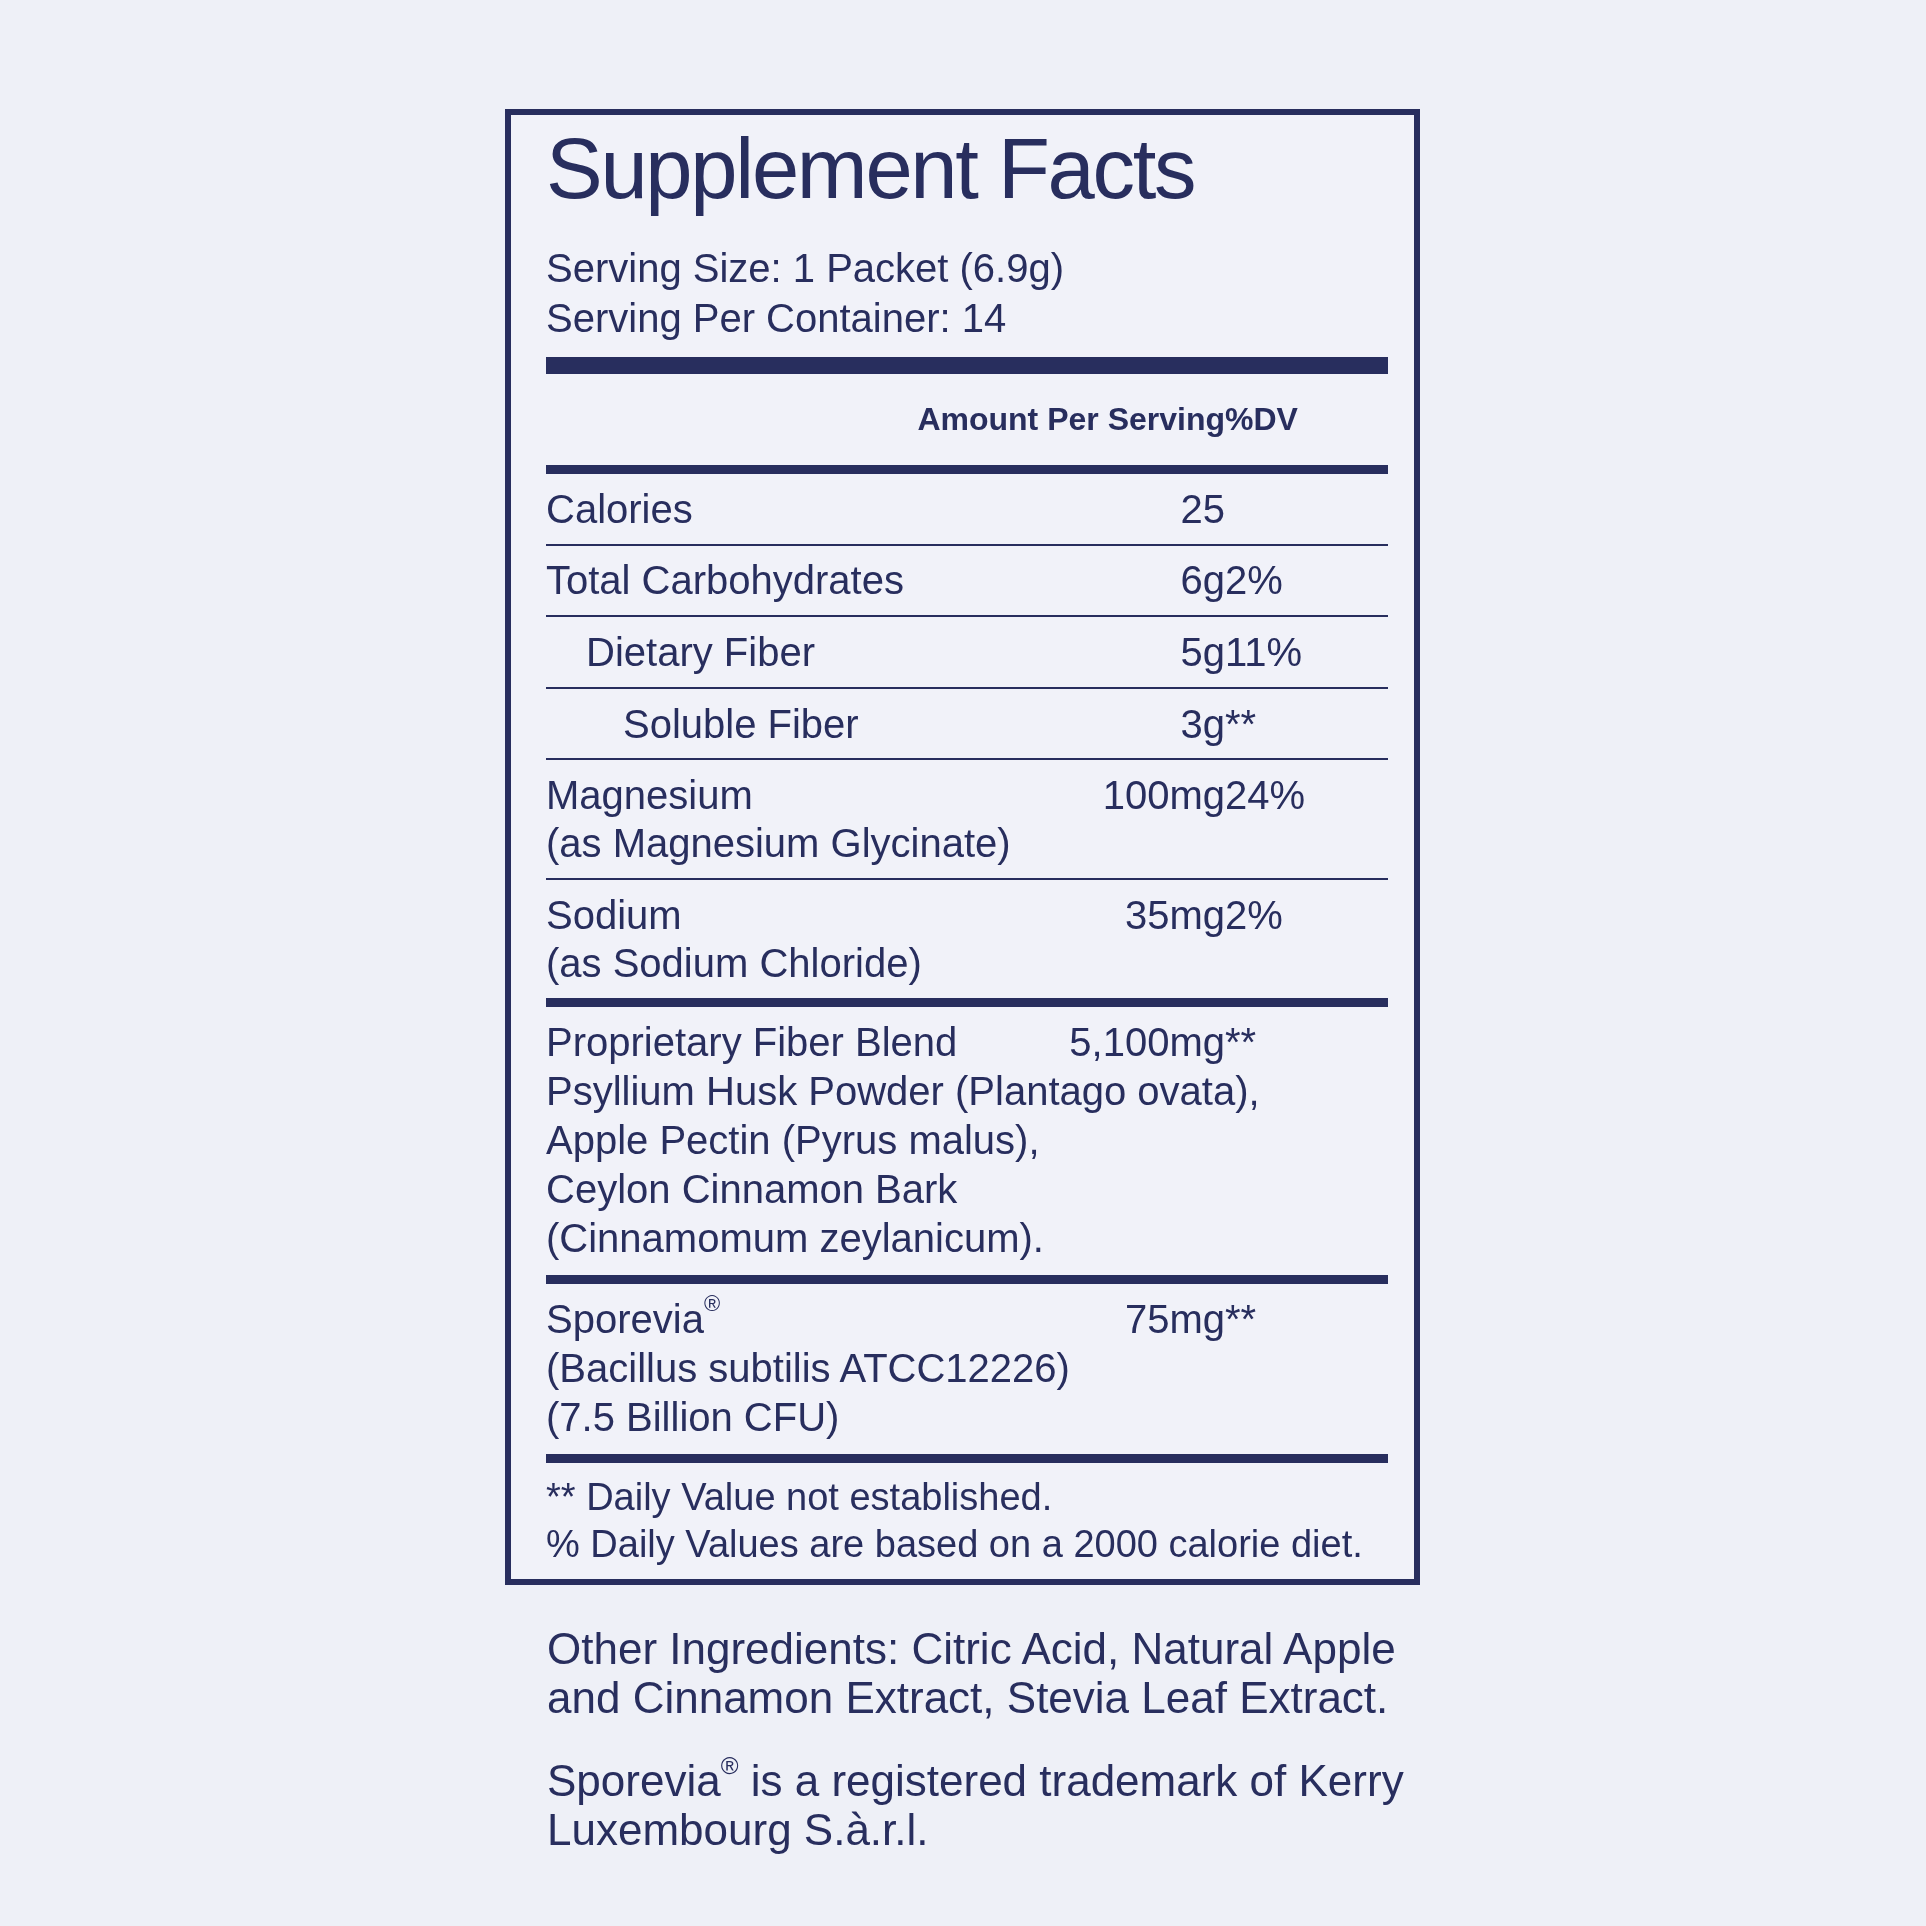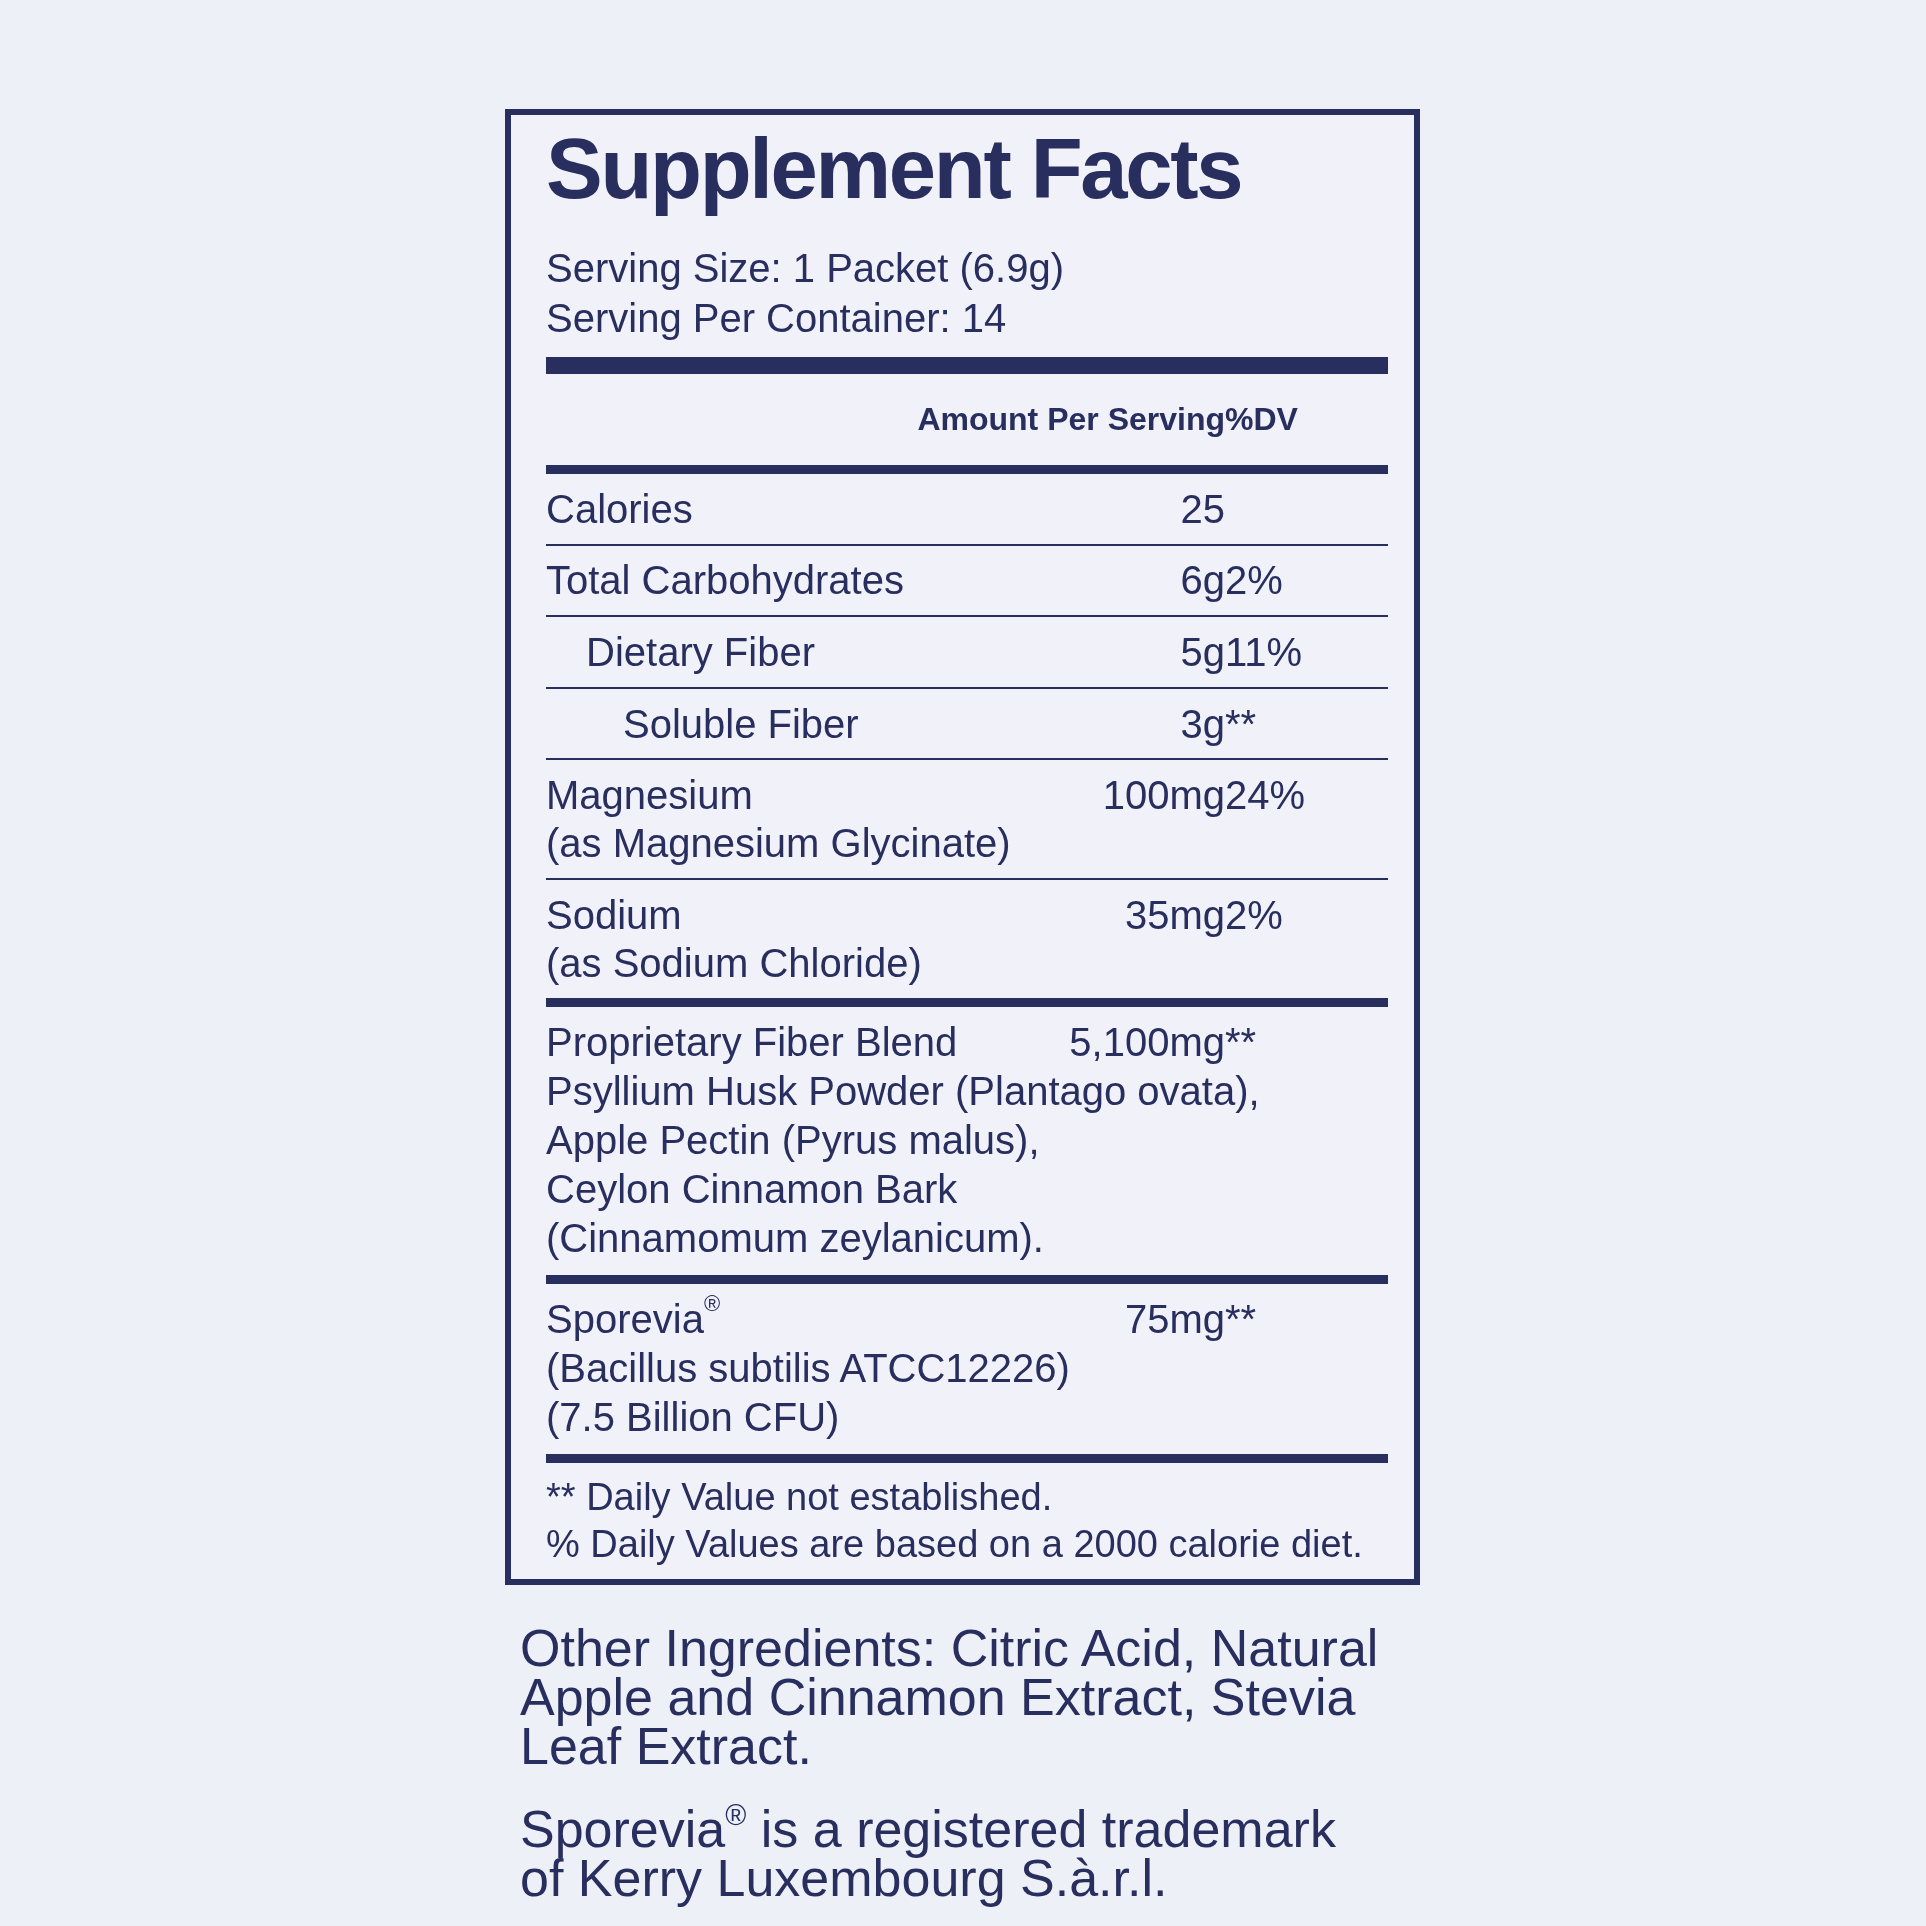--- a/index.html
+++ b/index.html
@@ -18,21 +18,21 @@
   .facts-box {
     position: absolute;
     left: 505px; top: 109px;
     width: 915px; height: 1476px;
     border: 6.2px solid var(--navy);
     background: var(--boxbg);
     padding: 0 26px 0 35px;
   }
   .title {
     font-size: 85px;
-    font-weight: bold;
+    font-weight: normal;
     letter-spacing: -2.3px;
     line-height: 85px;
     margin-top: 10.8px;
     white-space: nowrap;
   }
   .serving-block {
     margin-top: 32px;
     font-size: 40px;
     line-height: 50px;
   }
@@ -72,23 +72,23 @@
   .bold { font-weight: normal; }
   .italic { }
   .reg { font-size: 55%; vertical-align: 21.6px; line-height: 0; }
   .footnotes {
     padding-top: 10.8px;
     font-size: 38px;
     line-height: 47px;
   }
   .below-box {
     position: absolute;
-    left: 520px; top: 1624px;
+    left: 547px; top: 1624px;
     width: 867px;
-    font-size: 52px;
+    font-size: 44px;
     line-height: 49px;
   }
   .below-box .para2 { margin-top: 34px; }
 </style>
 </head>
 <body>
 
 <div class="facts-box">
 
   <div class="title">Supplement Facts</div>

